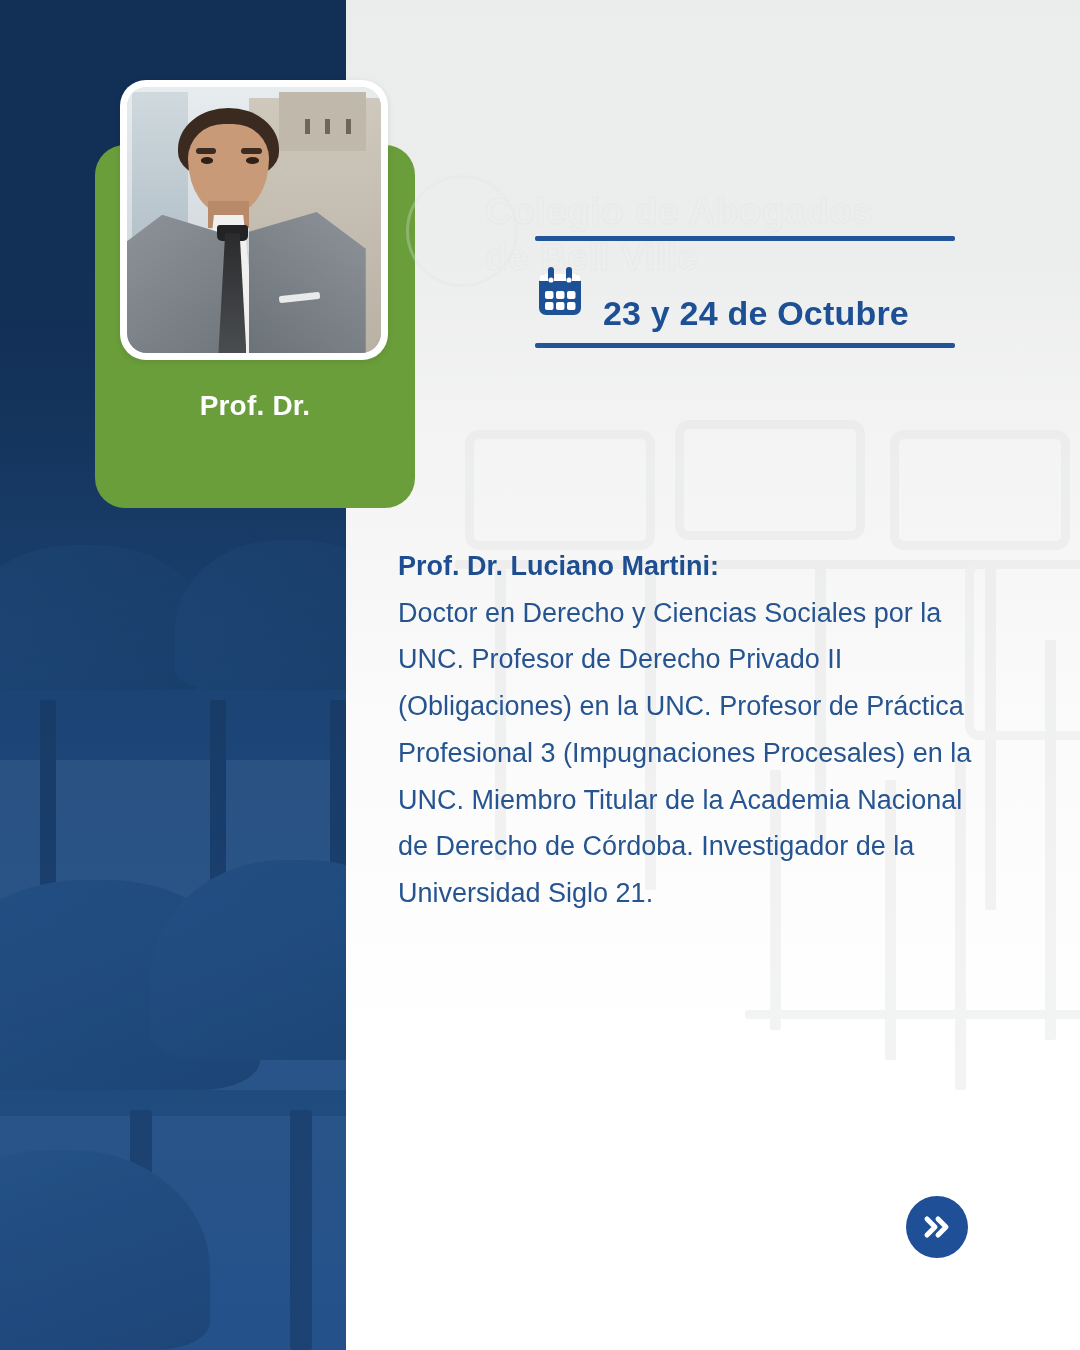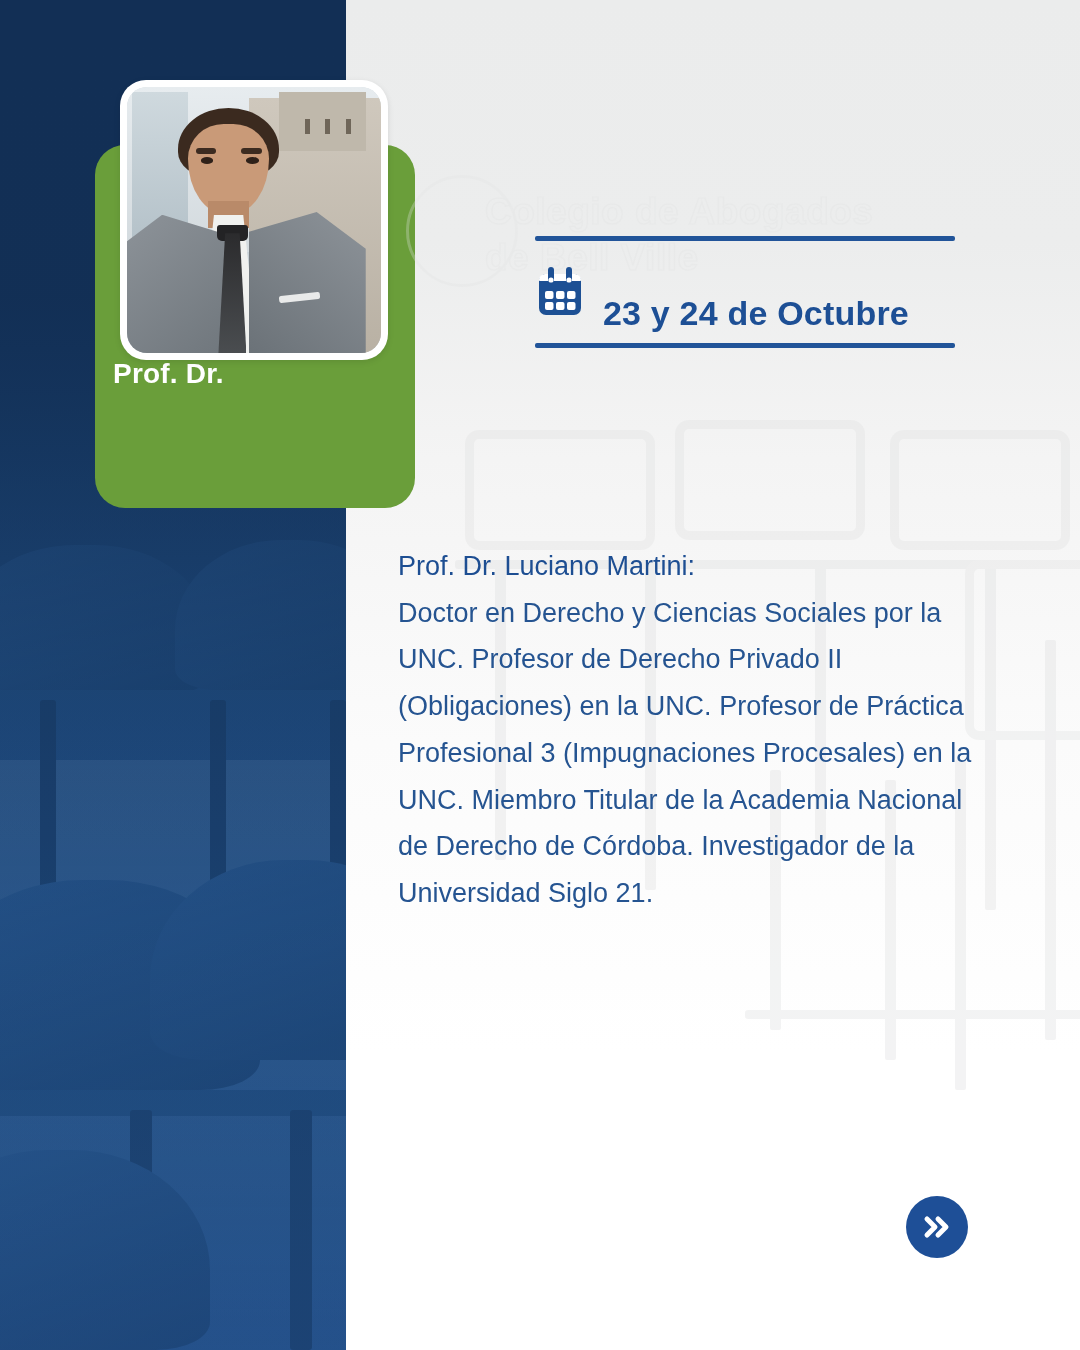--- a/index.html
+++ b/index.html
@@ -63,25 +63,26 @@
 
   
   .green-panel {
     position:absolute; left:95px; top:145px; width:320px; height:363px;
     background:#6a9e3a;
     border-radius:30px;
     display:flex; align-items:flex-end; justify-content:center;
   }
   .green-name {
     width:100%;
+    text-align:center;
     color:#ffffff;
     font-size:28px;
     font-weight:bold;
     line-height:1.28;
-    padding:0 18px 116px 18px;
+    padding:0 18px 84px 18px;
     letter-spacing:.2px;
   }
   .green-name .l2 { display:block; }
 
   
   .photo-frame {
     position:absolute; left:120px; top:80px; width:268px; height:280px;
     background:#ffffff;
     border-radius:26px;
     padding:7px;
@@ -177,21 +178,21 @@
     position:absolute; left:440px; top:408px; width:615px;
     color:#1d4e92; font-size:26px; font-weight:bold;
     line-height:1.36; letter-spacing:.1px;
   }
 
   
   .bio {
     position:absolute; left:398px; top:543px; width:585px;
     color:#255491; font-size:27px; line-height:1.73;
   }
-  .bio-name { font-weight:normal; color:#1d4e92; display:block; }
+  .bio-name { font-weight:bold; color:#1d4e92; display:block; }
 
   
   .next-btn {
     position:absolute; left:906px; top:1196px; width:62px; height:62px;
     background:#1e4f97; border-radius:50%;
     display:flex; align-items:center; justify-content:center;
   }
   .next-btn svg { display:block; }
 </style>
 </head>

